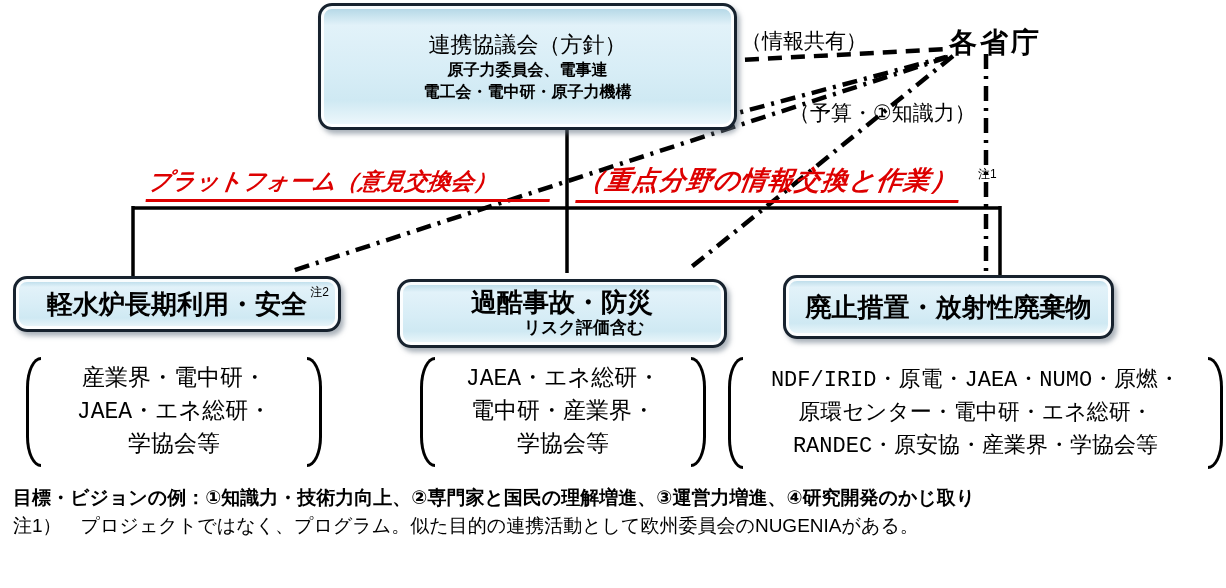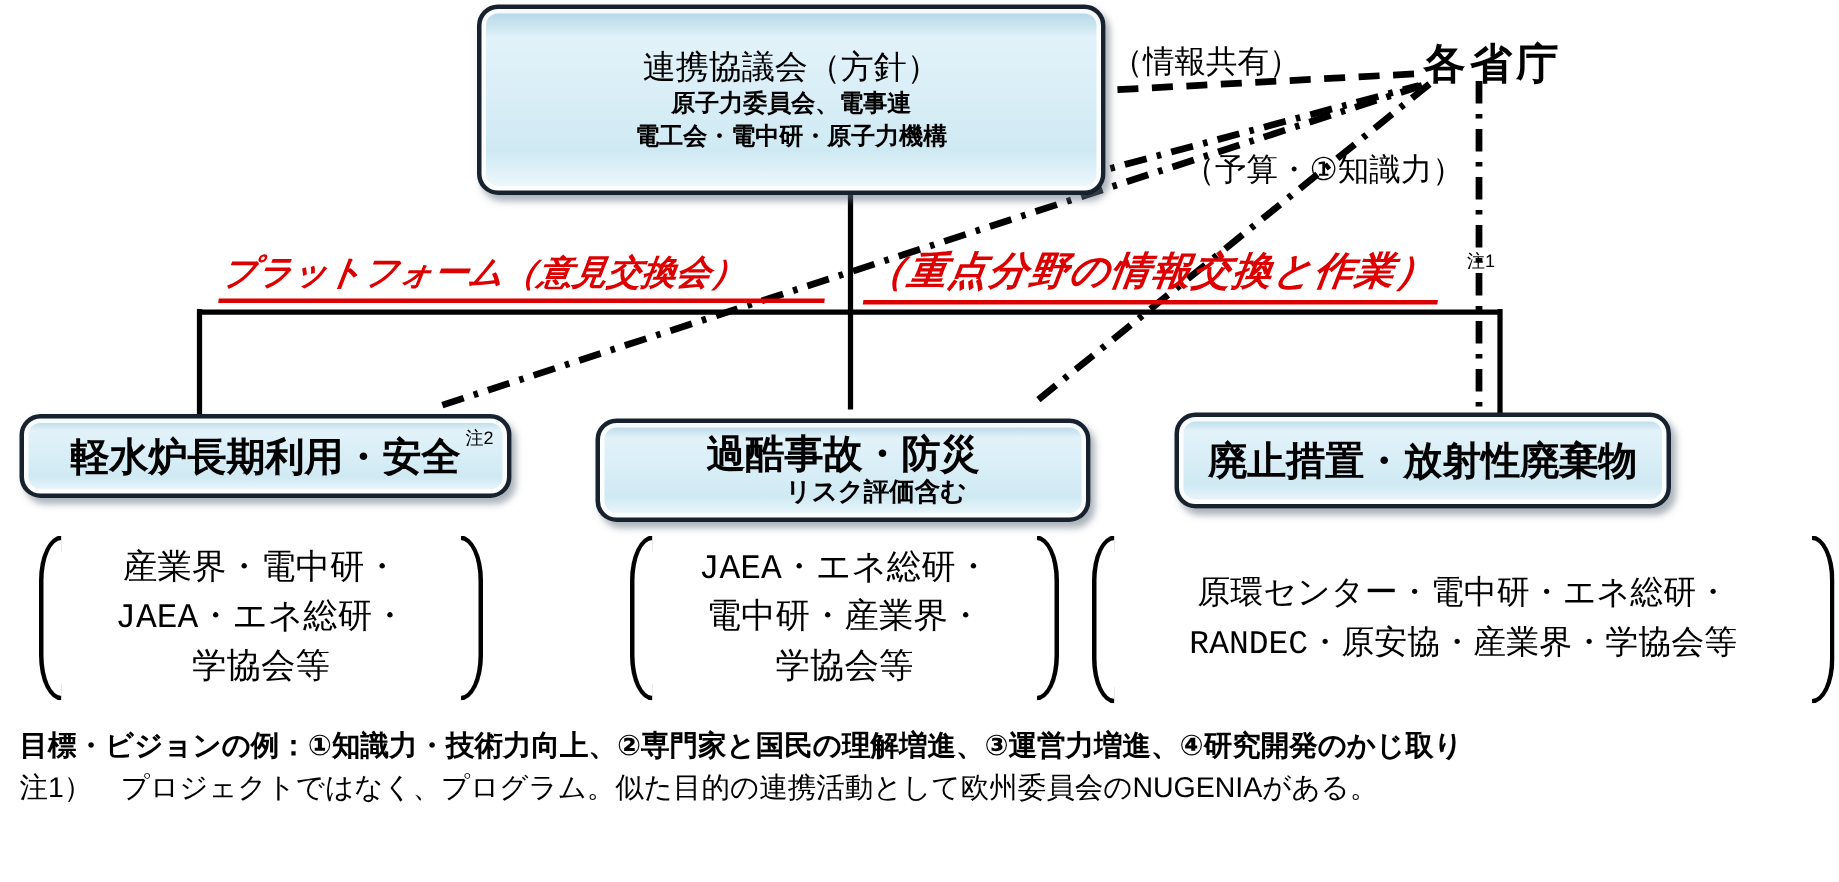--- a/index.html
+++ b/index.html
@@ -119,20 +119,21 @@
       <div>JAEA・エネ総研・</div>
       <div>電中研・産業界・</div>
       <div>学協会等</div>
     </div>
     <div class="paren r"></div>
   </div>
 
   <div class="memberbox wide" style="left:728px; top:357px; width:495px; height:112px;">
     <div class="paren l"></div>
     <div class="members">
+      <div>NDF/IRID・原電・JAEA・NUMO・原燃・</div>
       <div>原環センター・電中研・エネ総研・</div>
       <div>RANDEC・原安協・産業界・学協会等</div>
     </div>
     <div class="paren r"></div>
   </div>
 
   <div class="footer">
     <div class="goal">目標・ビジョンの例：①知識力・技術力向上、②専門家と国民の理解増進、③運営力増進、④研究開発のかじ取り</div>
     <div class="n1">注1）　プロジェクトではなく、プログラム。似た目的の連携活動として欧州委員会のNUGENIAがある。</div>
   </div>

